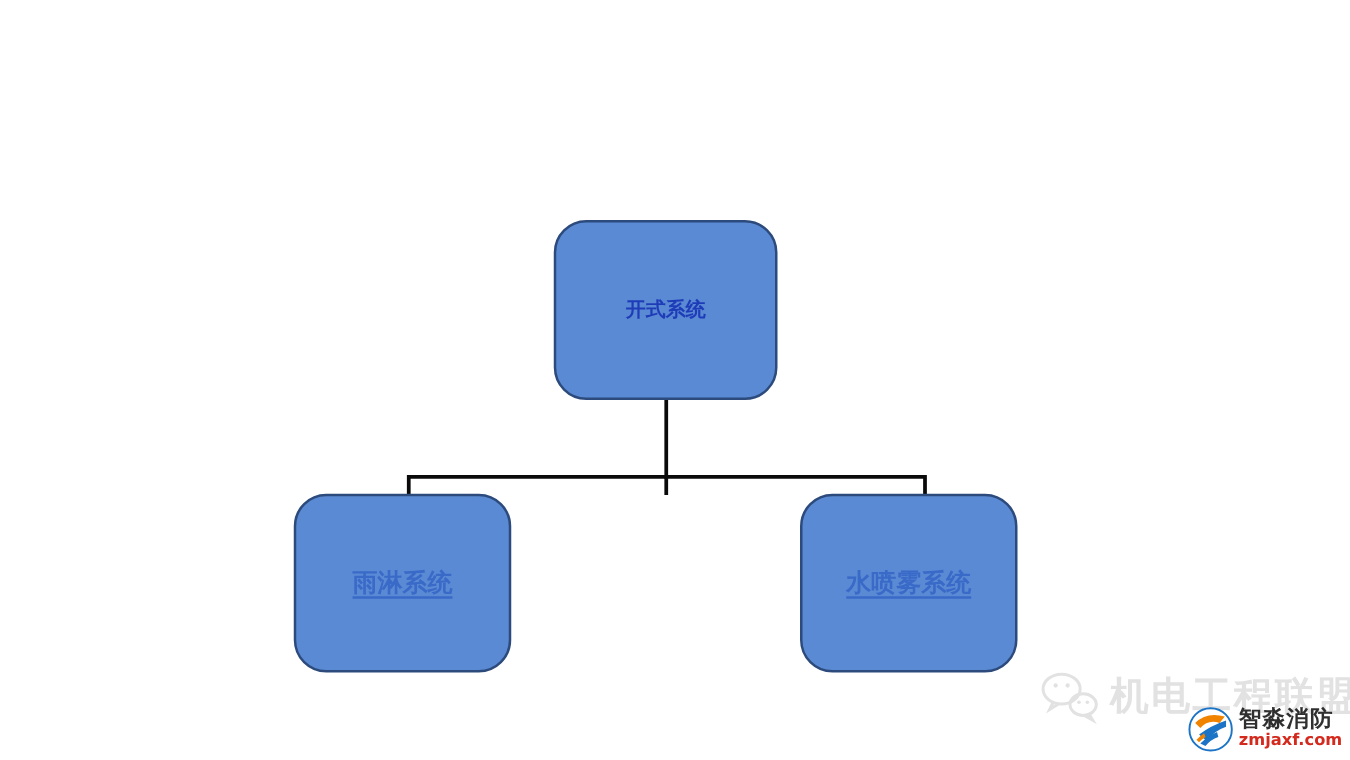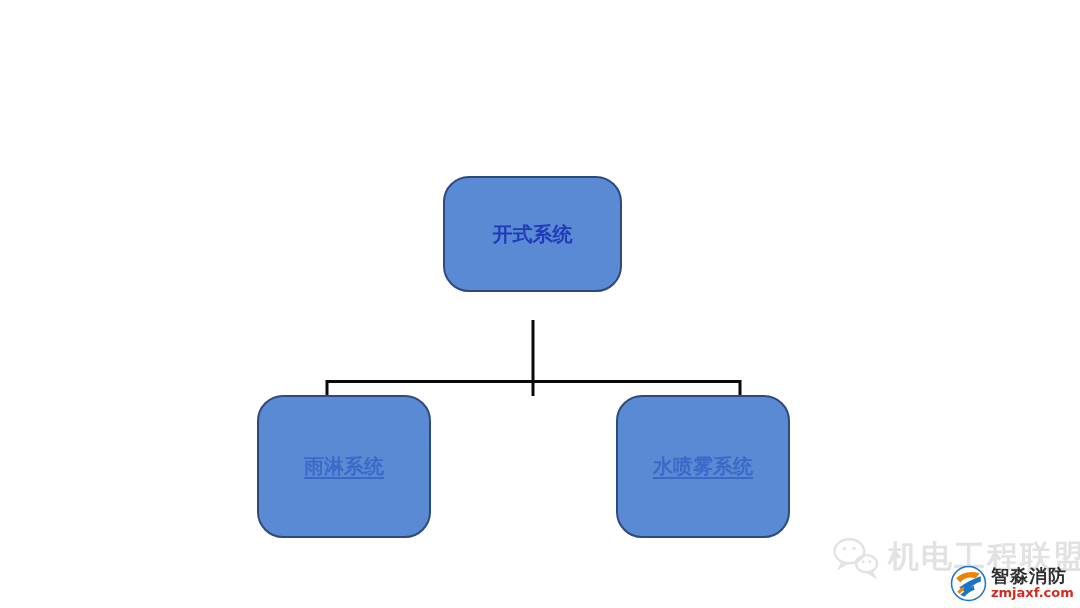--- a/index.html
+++ b/index.html
@@ -14,26 +14,26 @@
   }
   .connectors{position:absolute;left:0;top:0;width:1080px;height:608px;pointer-events:none;}
   .connectors path{stroke:var(--connector,#0a0a0a);stroke-width:3;fill:none;}
   .node{
     position:absolute;display:flex;align-items:center;justify-content:center;
     background:var(--box-fill,#5b8ad5);
     border:2px solid var(--box-border,#2c4b7c);
     border-radius:26px;font-weight:bold;text-align:center;
     box-sizing:border-box;white-space:nowrap;
   }
-  .root-node{left:443px;top:176px;width:179px;height:116px;font-size:20px;color:var(--root-text,#1f3cb8);}
+  .root-node{left:443px;top:176px;width:179px;height:144px;font-size:16px;color:var(--root-text,#1f3cb8);}
   .child-node{top:395px;width:174px;height:143px;font-size:20px;color:var(--child-text,#3a6ac8);}
   .child-node .link-label{text-decoration:underline;text-underline-offset:4px;text-decoration-thickness:2px;}
-  .child-0{left:257px;}
+  .child-0{left:235px;}
   .child-1{left:447px;}
-  .child-2{left:616px;}
+  .child-2{left:640px;}
   .wechat-watermark{
     position:absolute;left:830px;top:535px;display:flex;align-items:center;gap:6px;
     color:var(--watermark-gray,#e0e0e0);
   }
   .wechat-watermark .wm-text{font-size:31px;font-weight:bold;letter-spacing:2px;white-space:nowrap;}
   .wechat-icon{width:52px;height:44px;flex:0 0 auto;}
   .wechat-icon path,.wechat-icon ellipse{stroke:var(--watermark-gray,#e0e0e0);stroke-width:2.5;fill:none;}
   .wechat-icon circle{fill:var(--watermark-gray,#e0e0e0);}
   .brand-block{position:absolute;left:950px;top:565px;display:flex;align-items:center;gap:4px;}
   .brand-logo{width:37px;height:37px;flex:0 0 auto;}

